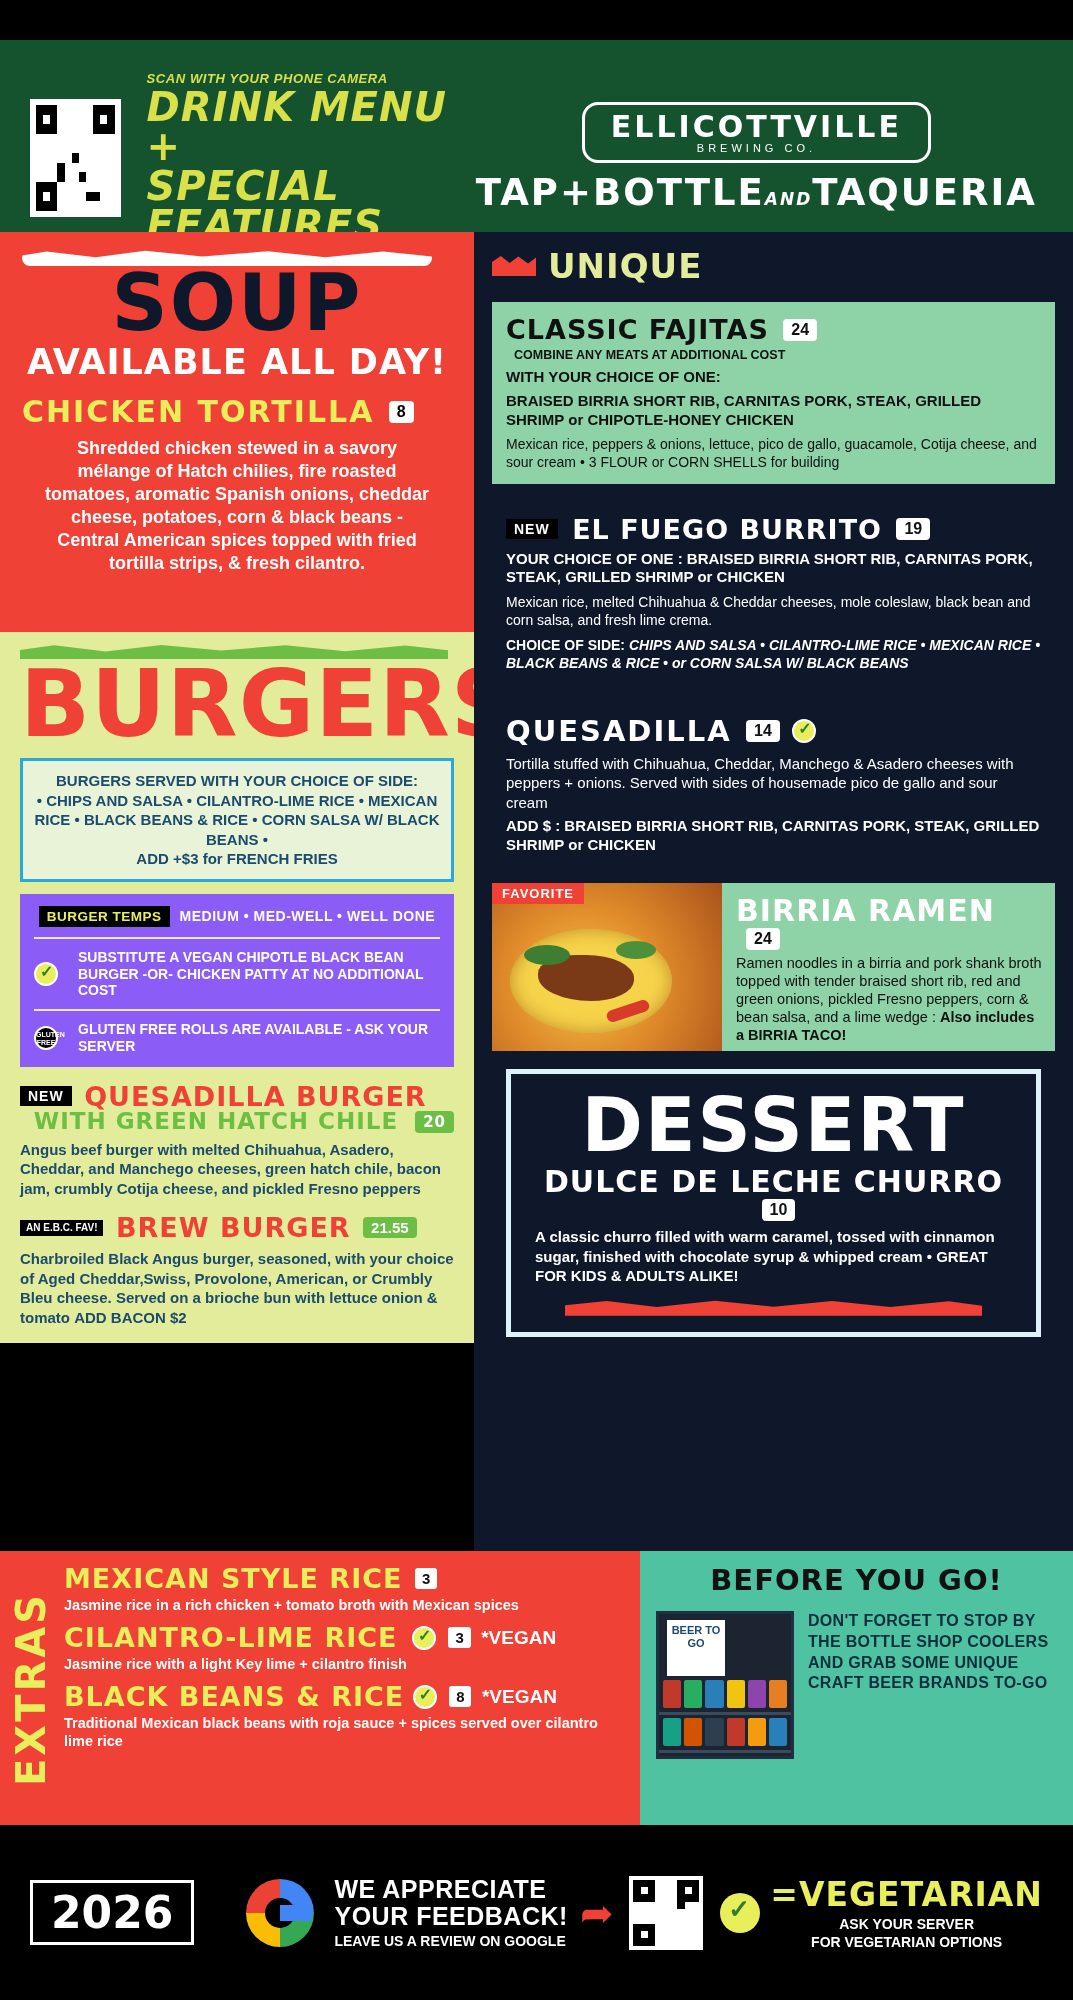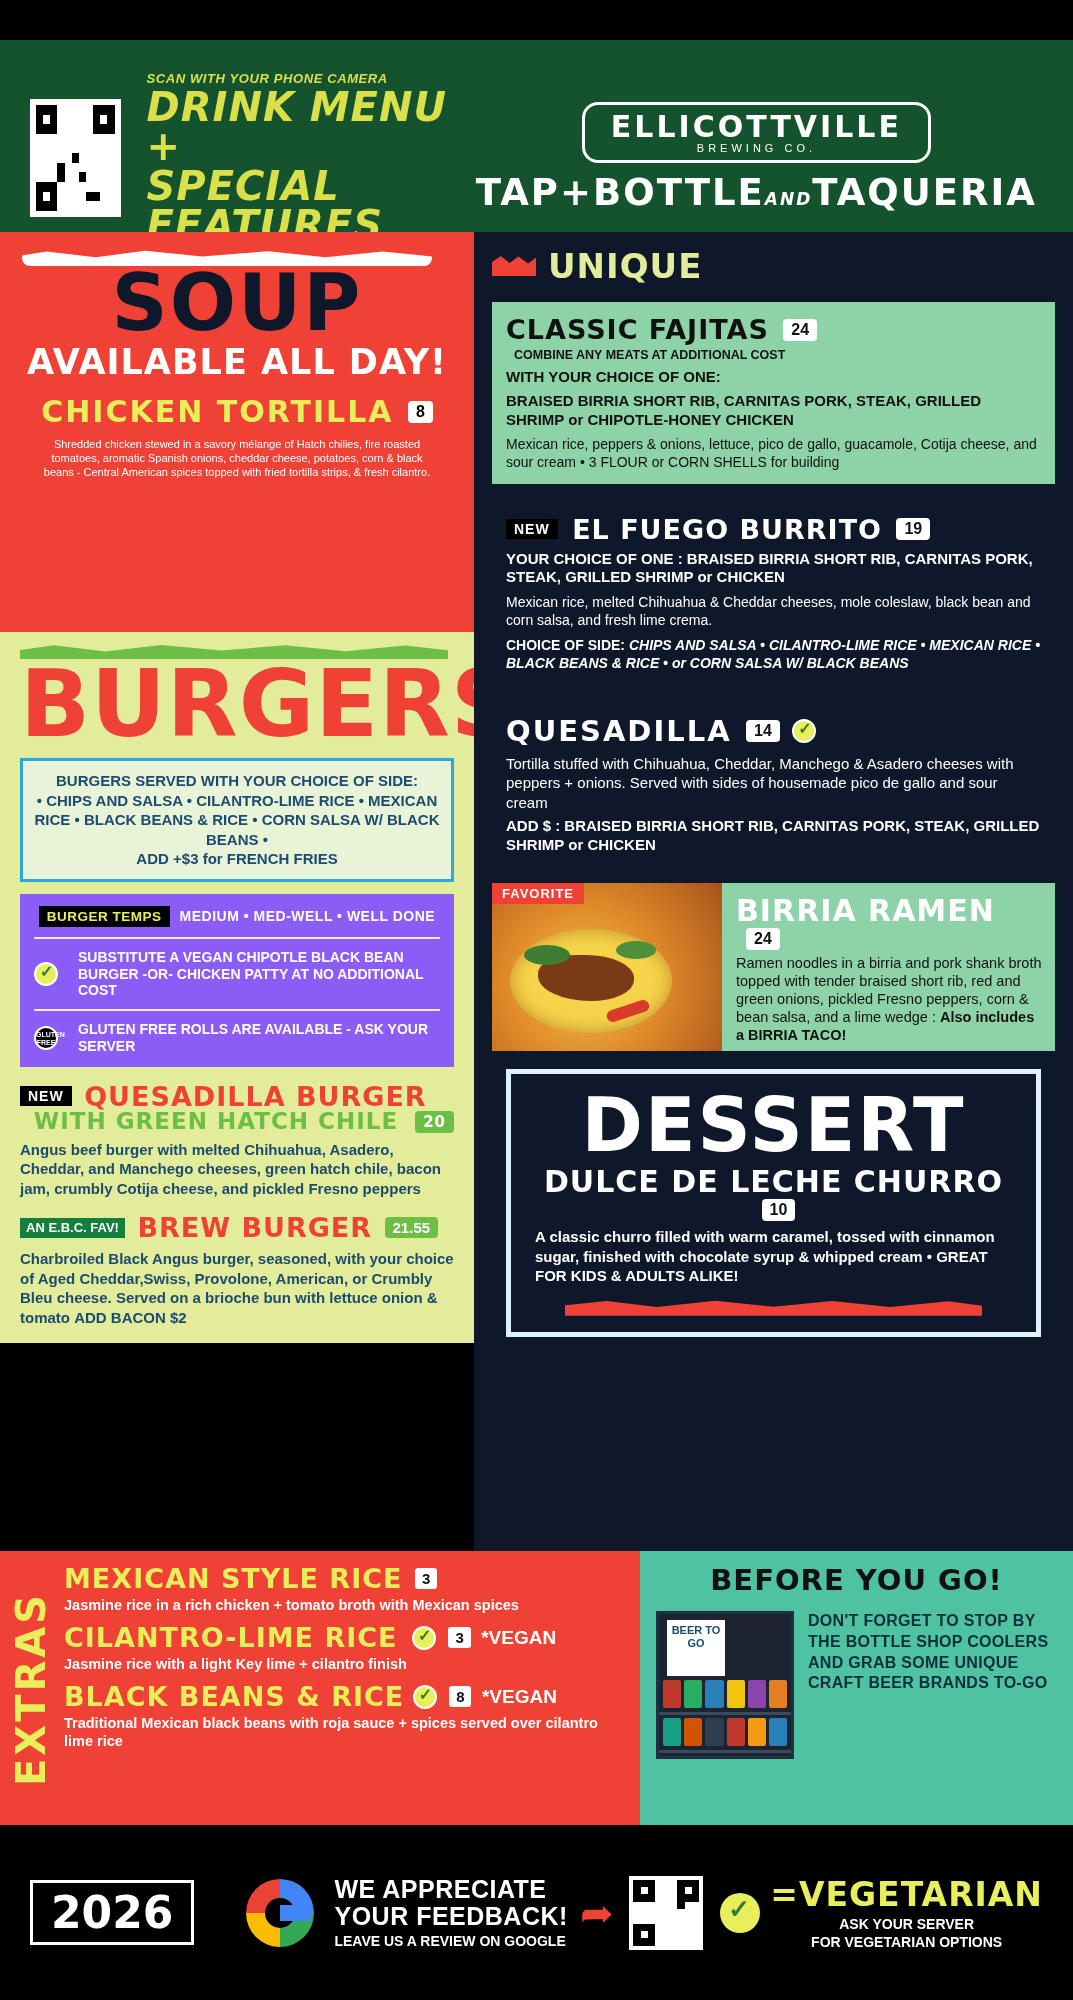--- a/index.html
+++ b/index.html
@@ -66,33 +66,33 @@
   }
   .soup-title {
     text-align: center; color: #0f172a; font-size: 78px; font-weight: bold;
     line-height: 0.9; font-family: "DejaVu Sans", sans-serif; letter-spacing: 2px;
     margin-top: 2px;
   }
   .soup-sub {
     text-align: center; color: #fff; font-size: 35px; font-weight: bold;
     letter-spacing: 1px; margin-top: 4px; font-family: "DejaVu Sans", sans-serif;
   }
-  .soup-item { text-align: center; margin-top: 12px; }
+  .soup-item { text-align: left; margin-top: 12px; }
   .soup-item .nm {
     color: #e8ef5a; font-size: 30px; font-weight: bold; letter-spacing: 2px;
     display: inline-block; vertical-align: middle; font-family: "DejaVu Sans", sans-serif;
   }
   .pricebox {
     display: inline-block; background: #fff; color: #000; font-size: 16px;
     font-weight: bold; border-radius: 4px; padding: 2px 8px; margin-left: 10px;
     vertical-align: middle;
   }
   .soup-desc {
-    color: #fff; font-size: 11px; line-height: 1.28; margin-top: 8px;
-    text-align: center; font-weight: normal; padding: 0 18px;
+    color: #fff; font-size: 18px; line-height: 1.28; margin-top: 8px;
+    text-align: center; font-weight: bold; padding: 0 18px;
   }
 
   
   .burgers { background: #e2ec9a; padding: 10px 20px 16px 20px; }
   .brush-green {
     height: 15px; background: #6cbe45; margin: 2px 6px 0 0;
     clip-path: polygon(0% 40%, 8% 8%, 20% 50%, 33% 6%, 47% 44%, 62% 8%, 76% 48%, 90% 10%, 100% 42%, 100% 100%, 0 100%);
   }
   .burgers-title {
     text-align: center; color: #ef4136; font-size: 92px; font-weight: bold;
@@ -130,21 +130,21 @@
     font-weight: bold; text-align: center; line-height: 8px; padding-top: 3px;
   }
   .temp-note-txt { font-size: 14px; font-weight: bold; line-height: 1.2; }
 
   .bitem { margin-top: 14px; }
   .tag-new {
     background: #000; color: #fff; font-size: 14px; font-weight: bold;
     padding: 2px 8px; letter-spacing: 1px; display: inline-block; vertical-align: middle;
   }
   .tag-fav {
-    background: #15803d; color: #fff; font-size: 13px; font-weight: bold;
+    background: #000000; color: #fff; font-size: 10px; font-weight: bold;
     padding: 3px 6px; line-height: 1.05; display: inline-block; vertical-align: middle;
     text-align: center;
   }
   .bname {
     color: #ef4136; font-size: 27px; font-weight: bold; letter-spacing: 1px;
     display: inline-block; vertical-align: middle; margin-left: 8px;
     font-family: "DejaVu Sans", sans-serif;
   }
   .bname2 {
     color: #6cbe45; font-size: 23px; font-weight: bold; letter-spacing: 1px;

